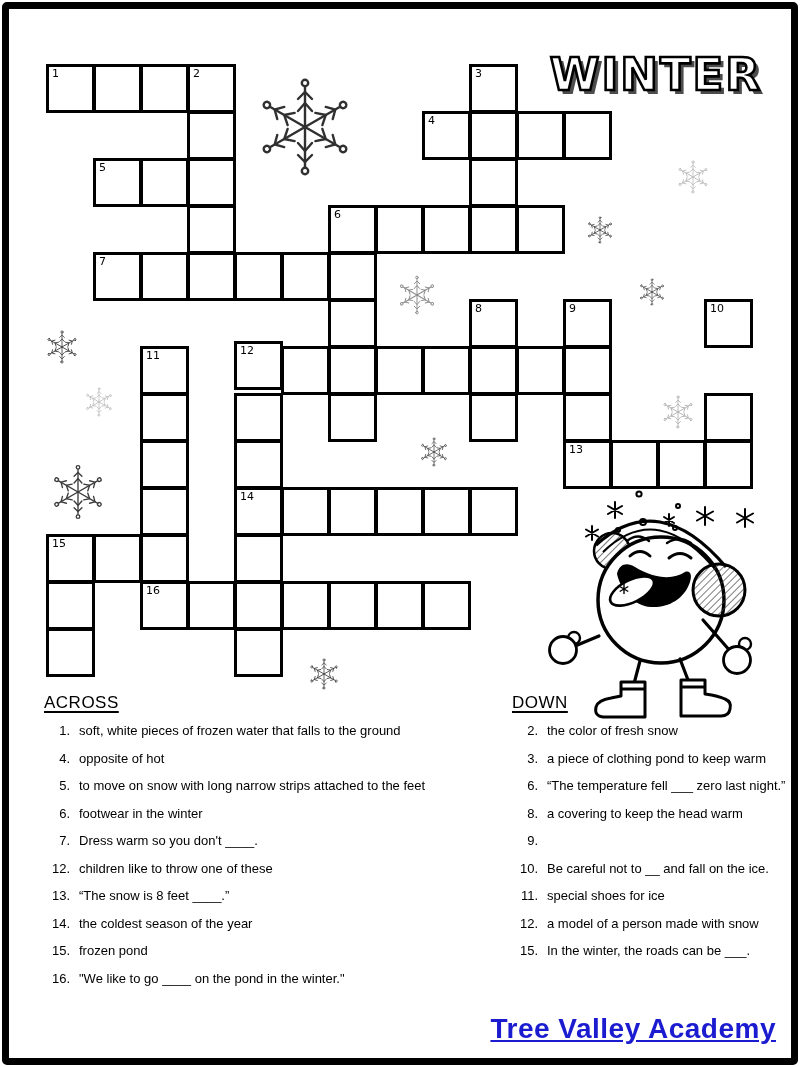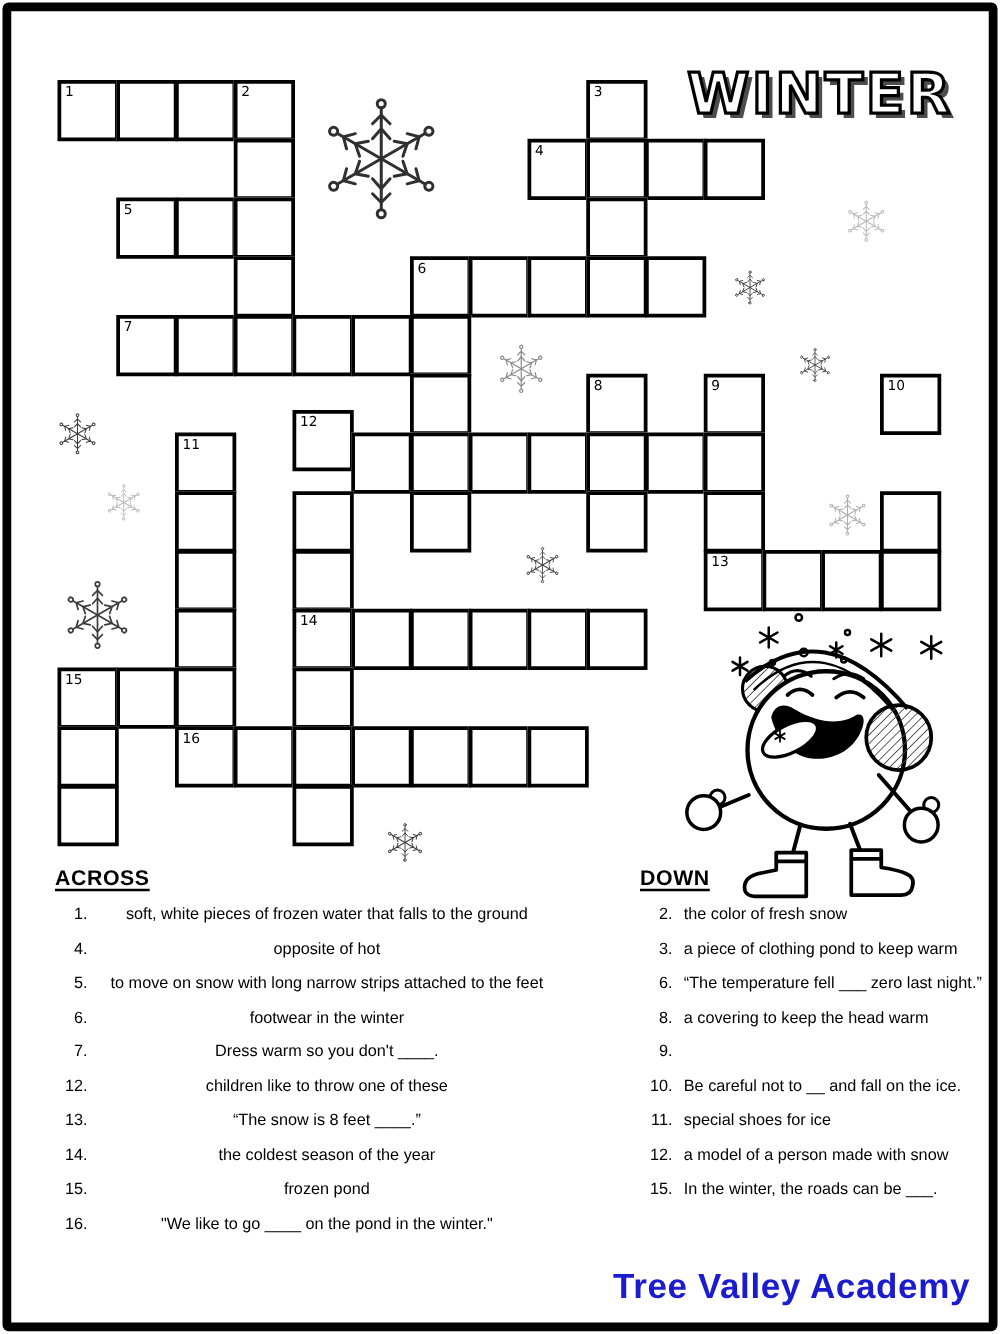--- a/index.html
+++ b/index.html
@@ -21,30 +21,30 @@
   .cellnum{position:absolute;top:1px;left:3px;font-size:11px;line-height:12px;font-weight:500;
            font-family:"DejaVu Sans",sans-serif;}
 
   
   .snowman{position:absolute;left:533px;top:488px;z-index:2;pointer-events:none;}
 
   
   .clue-col{position:absolute;top:693px;z-index:4;}
   .across-col{left:44px;width:400px;}
   .down-col{left:512px;width:296px;}
-  .clue-heading{font-size:17px;font-weight:bold;letter-spacing:.5px;margin:0 0 10px 0;
+  .clue-heading{font-size:17px;font-weight:normal;letter-spacing:.5px;margin:0 0 10px 0;
                 text-decoration:underline;text-decoration-thickness:2px;text-underline-offset:3px;}
   .clue{display:flex;margin-bottom:11px;font-size:13px;line-height:16.5px;}
   .clue-num{flex:0 0 26px;text-align:right;margin-right:9px;}
-  .clue-text{flex:1;text-align:center;}
+  .clue-text{flex:1;}
   .down-col .clue-text{text-align:justify;}
 
   
   .brand{position:absolute;top:1013px;right:24px;z-index:4;font-weight:bold;font-size:28px;
-         letter-spacing:0.5px;color:#1b1bd0;}
+         letter-spacing:0.5px;color:#1b1bd0;text-decoration:underline;}
 </style>
 </head>
 <body>
 
 <div class="page">
   <div class="frame"></div>
 
   <svg class="flake-layer" width="800" height="1067" viewBox="0 0 800 1067" id="flake-svg">
     <defs>
       <symbol id="snowflake" viewBox="-50 -50 100 100">
@@ -127,21 +127,21 @@
       </div>
       <div class="cell" style="left: 563px; top: 299px; height: 49px; width: 49px;">
         <span class="cellnum">9</span>
       </div>
       <div class="cell" style="left: 704px; top: 299px; height: 49px; width: 49px;">
         <span class="cellnum">10</span>
       </div>
       <div class="cell" style="left: 140px; top: 346px; height: 49px; width: 49px;">
         <span class="cellnum">11</span>
       </div>
-      <div class="cell" style="left: 234px; top: 328px; height: 49px; width: 49px;">
+      <div class="cell" style="left: 234px; top: 341px; height: 49px; width: 49px;">
         <span class="cellnum">12</span>
       </div>
       <div class="cell" style="left: 281px; top: 346px; height: 49px; width: 49px;"></div>
       <div class="cell" style="left: 328px; top: 346px; height: 49px; width: 49px;"></div>
       <div class="cell" style="left: 375px; top: 346px; height: 49px; width: 49px;"></div>
       <div class="cell" style="left: 422px; top: 346px; height: 49px; width: 49px;"></div>
       <div class="cell" style="left: 469px; top: 346px; height: 49px; width: 49px;"></div>
       <div class="cell" style="left: 516px; top: 346px; height: 49px; width: 49px;"></div>
       <div class="cell" style="left: 563px; top: 346px; height: 49px; width: 49px;"></div>
       <div class="cell" style="left: 140px; top: 393px; height: 49px; width: 49px;"></div>

